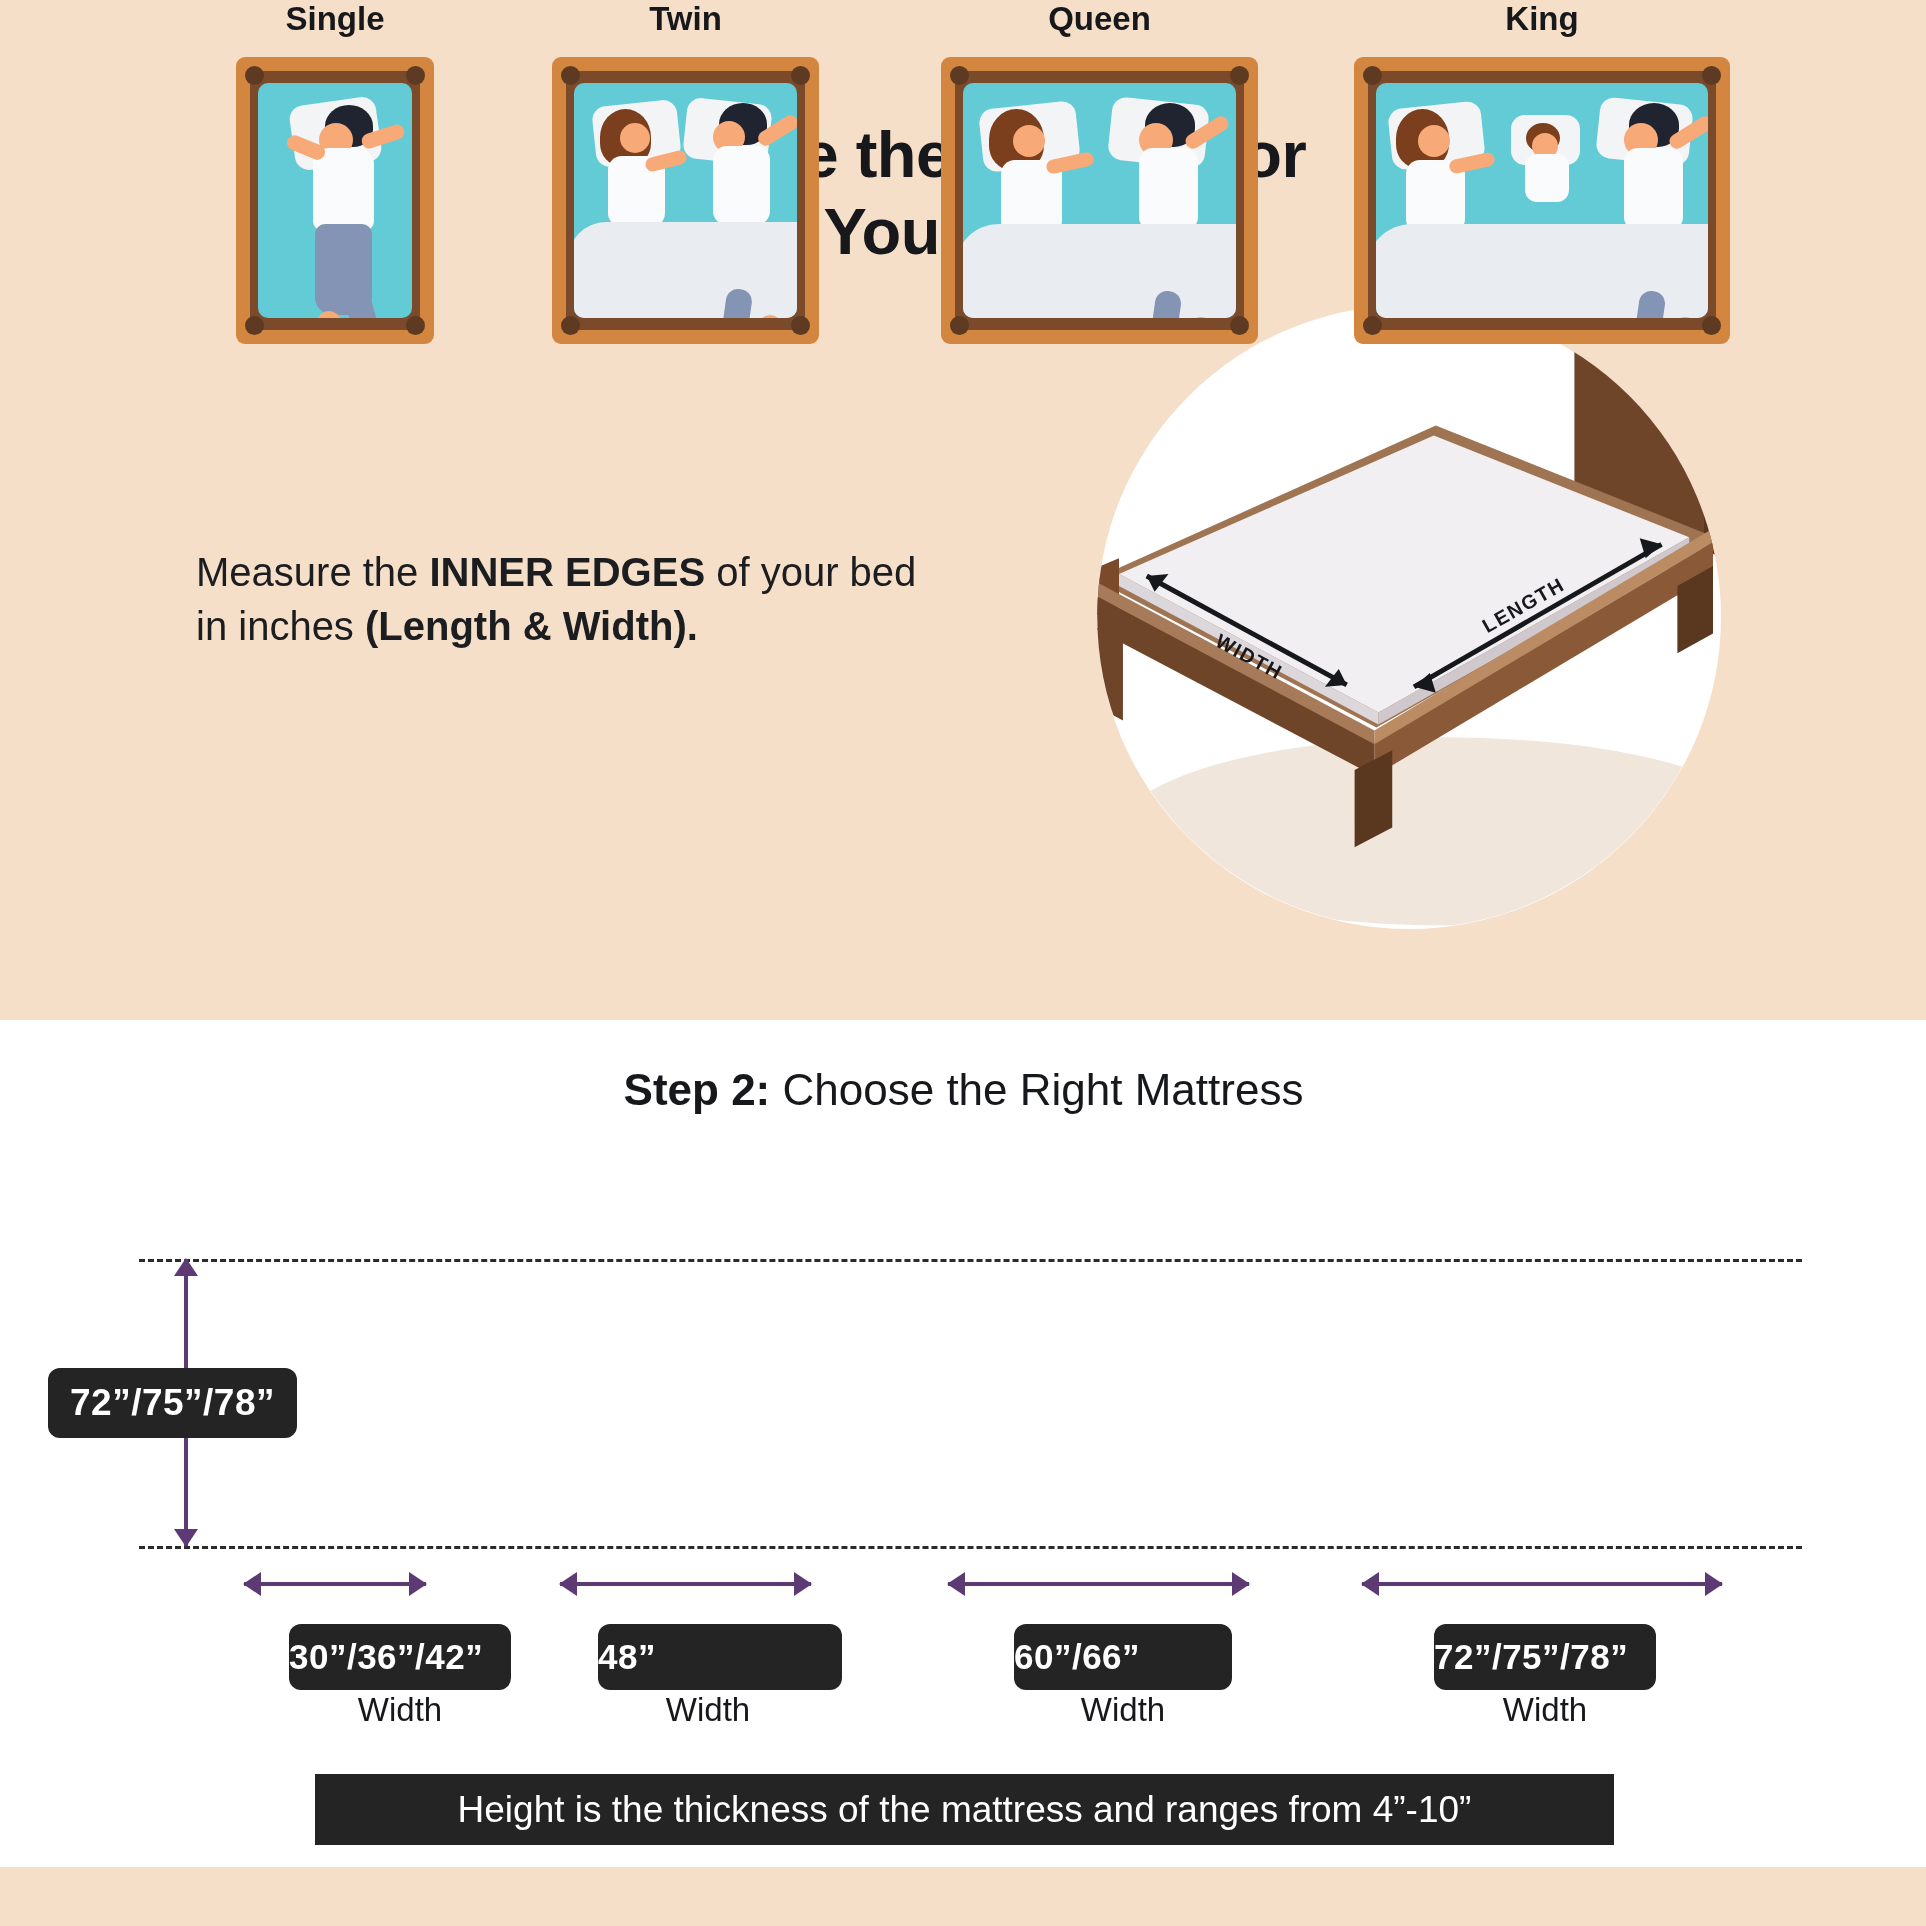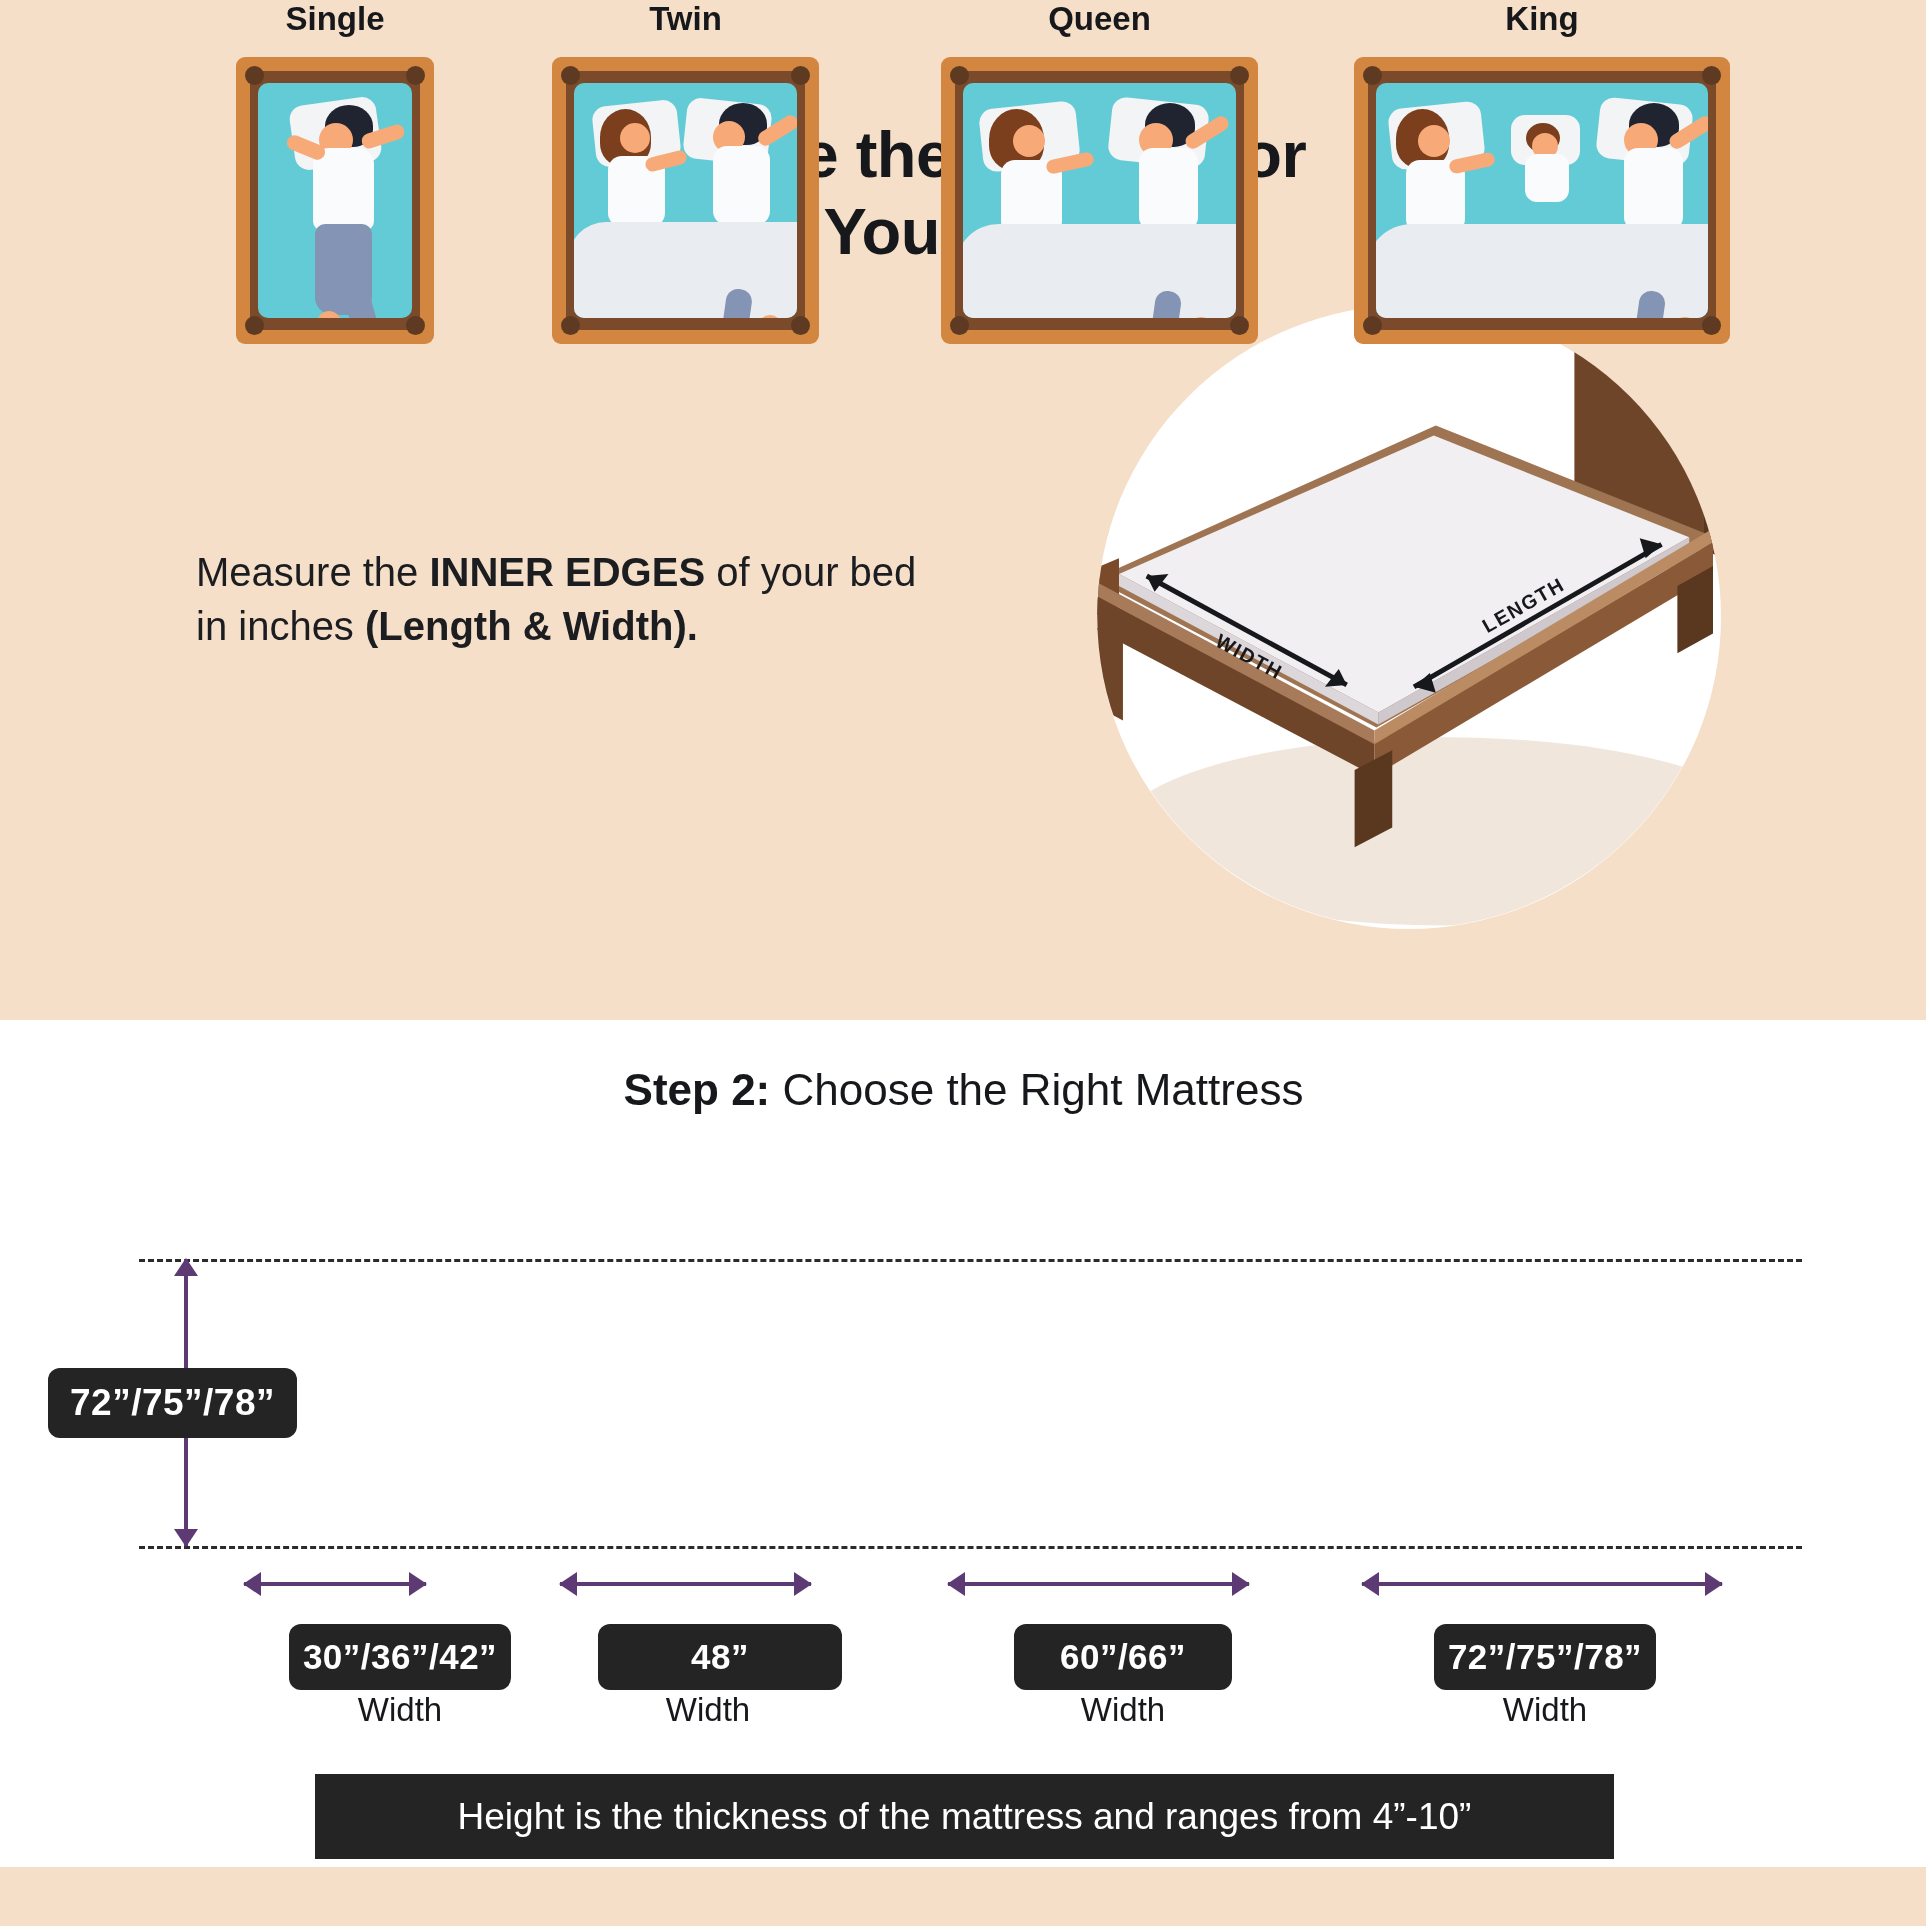--- a/index.html
+++ b/index.html
@@ -123,32 +123,32 @@
   .h-arrow { position: absolute; height: 4px; background: #5D3A74; }
   .h-arrow:before, .h-arrow:after {
     content: ""; position: absolute; top: -10px; width: 0; height: 0;
     border-top: 12px solid transparent; border-bottom: 12px solid transparent;
   }
   .h-arrow:before { left: -1px; border-right: 18px solid #5D3A74; }
   .h-arrow:after  { right: -1px; border-left: 18px solid #5D3A74; }
 
   .w-badge {
     position: absolute; background: #242424; color: #fff;
-    border-radius: 12px; padding: 13px 11px;
-    font-size: 35px; font-weight: 800; text-align: center;
+    border-radius: 12px; padding: 13px 0;
+    font-size: 35px; font-weight: 800; text-align: left;
     white-space: nowrap; letter-spacing: 0.5px;
   }
   .w-label {
     position: absolute; top: 1691px; text-align: center;
     font-size: 33px; color: #17181b; font-weight: 400;
   }
 
   .note-bar {
     position: absolute; left: 315px; top: 1774px;
-    width: 1299px; height: 85px;
+    width: 1299px; height: 71px;
     background: #242424; color: #ffffff;
     display: flex; align-items: center; justify-content: center;
     font-size: 37px; font-weight: 400;
   }
   .pillow { position: absolute; background: #F2F4F6; border-radius: 14px; }
   .duvet  { position: absolute; background: #E9EDF1; }
   .skin   { position: absolute; background: #F7A977; }
   .shirt  { position: absolute; background: #FAFBFC; }
   .hair-d { position: absolute; background: #1F2430; }
   .hair-b { position: absolute; background: #7B3F1E; }

